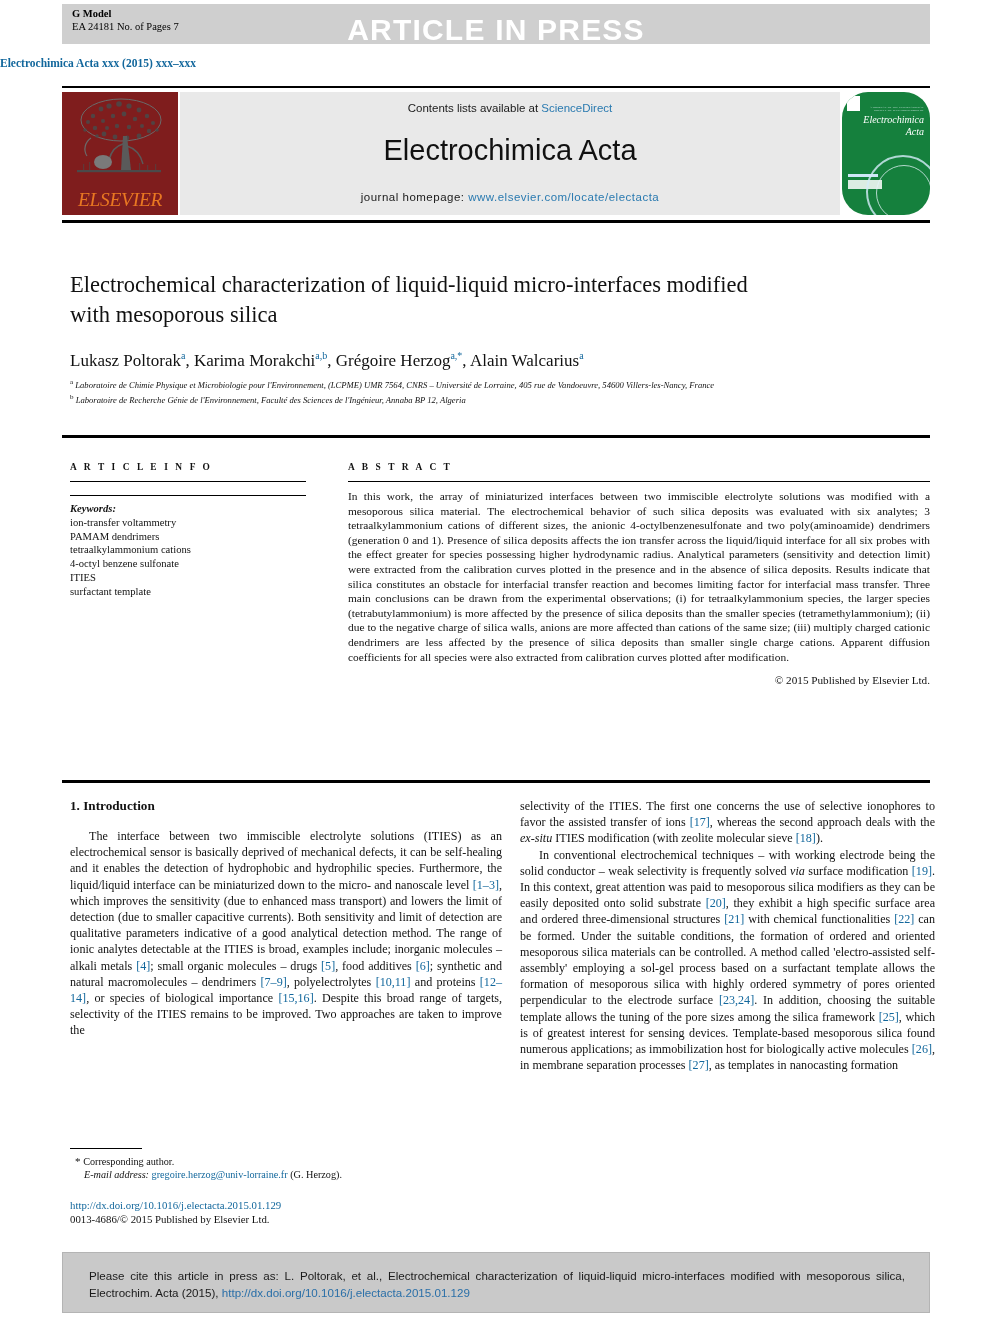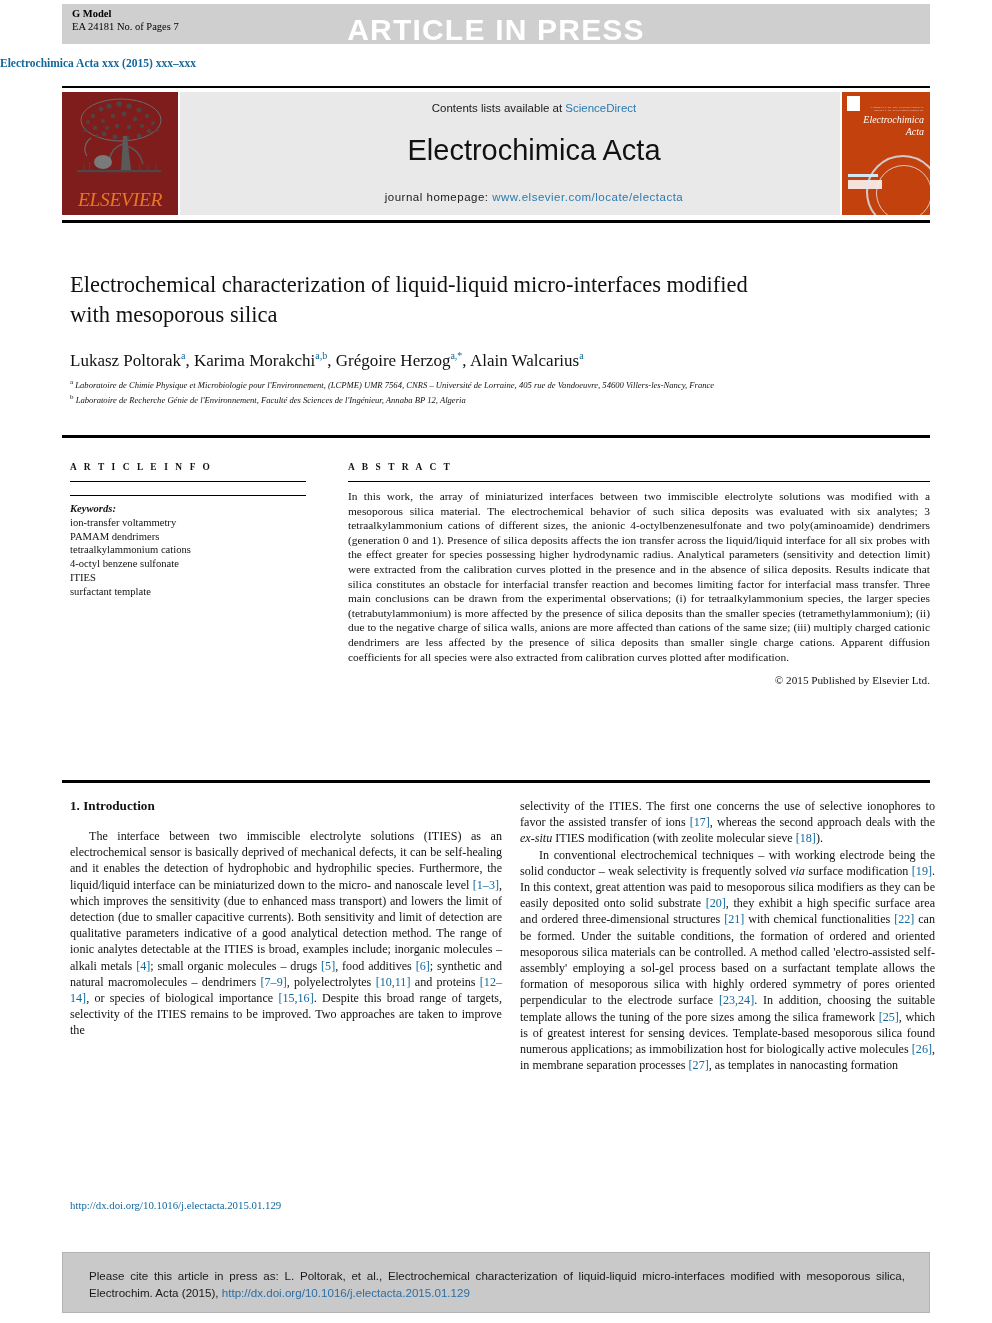--- a/index.html
+++ b/index.html
@@ -107,21 +107,20 @@
     font-family: "Liberation Serif", serif;
     font-size: 19.5px;
     letter-spacing: -0.3px;
     color: #e87722;
   }
   .center-block {
     flex: 1 1 auto;
     background: #e9e9e9;
     position: relative;
     margin: 0 2px;
-    padding-left: 24px;
   }
   .contents-line {
     position: absolute;
     top: 10px;
     width: 100%;
     text-align: center;
     font-family: "Liberation Sans", sans-serif;
     font-size: 11.5px;
     color: #1a1a1a;
   }
@@ -142,23 +141,24 @@
     text-align: center;
     font-family: "Liberation Sans", sans-serif;
     font-size: 11.5px;
     letter-spacing: 0.5px;
     color: #1a1a1a;
   }
   .homepage-line a { color: #2a7ab0; text-decoration: none; margin-top: 24px; }
   .cover-thumb {
     width: 88px;
     flex: 0 0 88px;
-    background: #c2410c;
+    background: #15803d;
     position: relative;
     overflow: hidden;
+    border-radius: 26px;
   }
   .cover-title {
     position: absolute;
     left: 0; right: 6px;
     top: 22px;
     text-align: right;
     font-family: "Liberation Serif", serif;
     font-style: italic;
     font-size: 10px;
     line-height: 12px;
@@ -533,23 +533,38 @@
   <div class="col-left">
     <div class="body-h2">1. Introduction</div>
     <p class="body indent">The interface between two immiscible electrolyte solutions (ITIES) as an electrochemical sensor is basically deprived of mechanical defects, it can be self-healing and it enables the detection of hydrophobic and hydrophilic species. Furthermore, the liquid/liquid interface can be miniaturized down to the micro- and nanoscale level <span class="ref">[1–3]</span>, which improves the sensitivity (due to enhanced mass transport) and lowers the limit of detection (due to smaller capacitive currents). Both sensitivity and limit of detection are qualitative parameters indicative of a good analytical detection method. The range of ionic analytes detectable at the ITIES is broad, examples include; inorganic molecules – alkali metals <span class="ref">[4]</span>; small organic molecules – drugs <span class="ref">[5]</span>, food additives <span class="ref">[6]</span>; synthetic and natural macromolecules – dendrimers <span class="ref">[7–9]</span>, polyelectrolytes <span class="ref">[10,11]</span> and proteins <span class="ref">[12–14]</span>, or species of biological importance <span class="ref">[15,16]</span>. Despite this broad range of targets, selectivity of the ITIES remains to be improved. Two approaches are taken to improve the</p>
   </div>
 
   <div class="col-right">
     <p class="body">selectivity of the ITIES. The first one concerns the use of selective ionophores to favor the assisted transfer of ions <span class="ref">[17]</span>, whereas the second approach deals with the <i>ex-situ</i> ITIES modification (with zeolite molecular sieve <span class="ref">[18]</span>).</p>
     <p class="body indent">In conventional electrochemical techniques – with working electrode being the solid conductor – weak selectivity is frequently solved <i>via</i> surface modification <span class="ref">[19]</span>. In this context, great attention was paid to mesoporous silica modifiers as they can be easily deposited onto solid substrate <span class="ref">[20]</span>, they exhibit a high specific surface area and ordered three-dimensional structures <span class="ref">[21]</span> with chemical functionalities <span class="ref">[22]</span> can be formed. Under the suitable conditions, the formation of ordered and oriented mesoporous silica materials can be controlled. A method called 'electro-assisted self-assembly' employing a sol-gel process based on a surfactant template allows the formation of mesoporous silica with highly ordered symmetry of pores oriented perpendicular to the electrode surface <span class="ref">[23,24]</span>. In addition, choosing the suitable template allows the tuning of the pore sizes among the silica framework <span class="ref">[25]</span>, which is of greatest interest for sensing devices. Template-based mesoporous silica found numerous applications; as immobilization host for biologically active molecules <span class="ref">[26]</span>, in membrane separation processes <span class="ref">[27]</span>, as templates in nanocasting formation</p>
   </div>
 
+  <div class="footnote">
+    <div class="fn-rule"></div>
+    <div class="fn-text">
+      <div>
+        &nbsp;&nbsp;<span class="star">*</span>
+        <span>Corresponding author.</span>
+      </div>
+      <div style="padding-left:14px">
+        <span class="em">E-mail address:</span>
+        <a href="#" class="lnk">gregoire.herzog@univ-lorraine.fr</a>
+        <span>(G. Herzog).</span>
+      </div>
+    </div>
+  </div>
 
   <div class="doi-block">
     <div class="doi">http://dx.doi.org/10.1016/j.electacta.2015.01.129</div>
+    <div class="issn">0013-4686/© 2015 Published by Elsevier Ltd.</div>
   </div>
 
   <div class="cite-box">
     <div class="cite-inner">
       <span>Please cite this article in press as: L. Poltorak, et al., Electrochemical characterization of liquid-liquid micro-interfaces modified with mesoporous silica, Electrochim. Acta (2015), </span><a href="#" class="lnk">http://dx.doi.org/10.1016/j.electacta.2015.01.129</a>
     </div>
   </div>
 
 </div>
 

